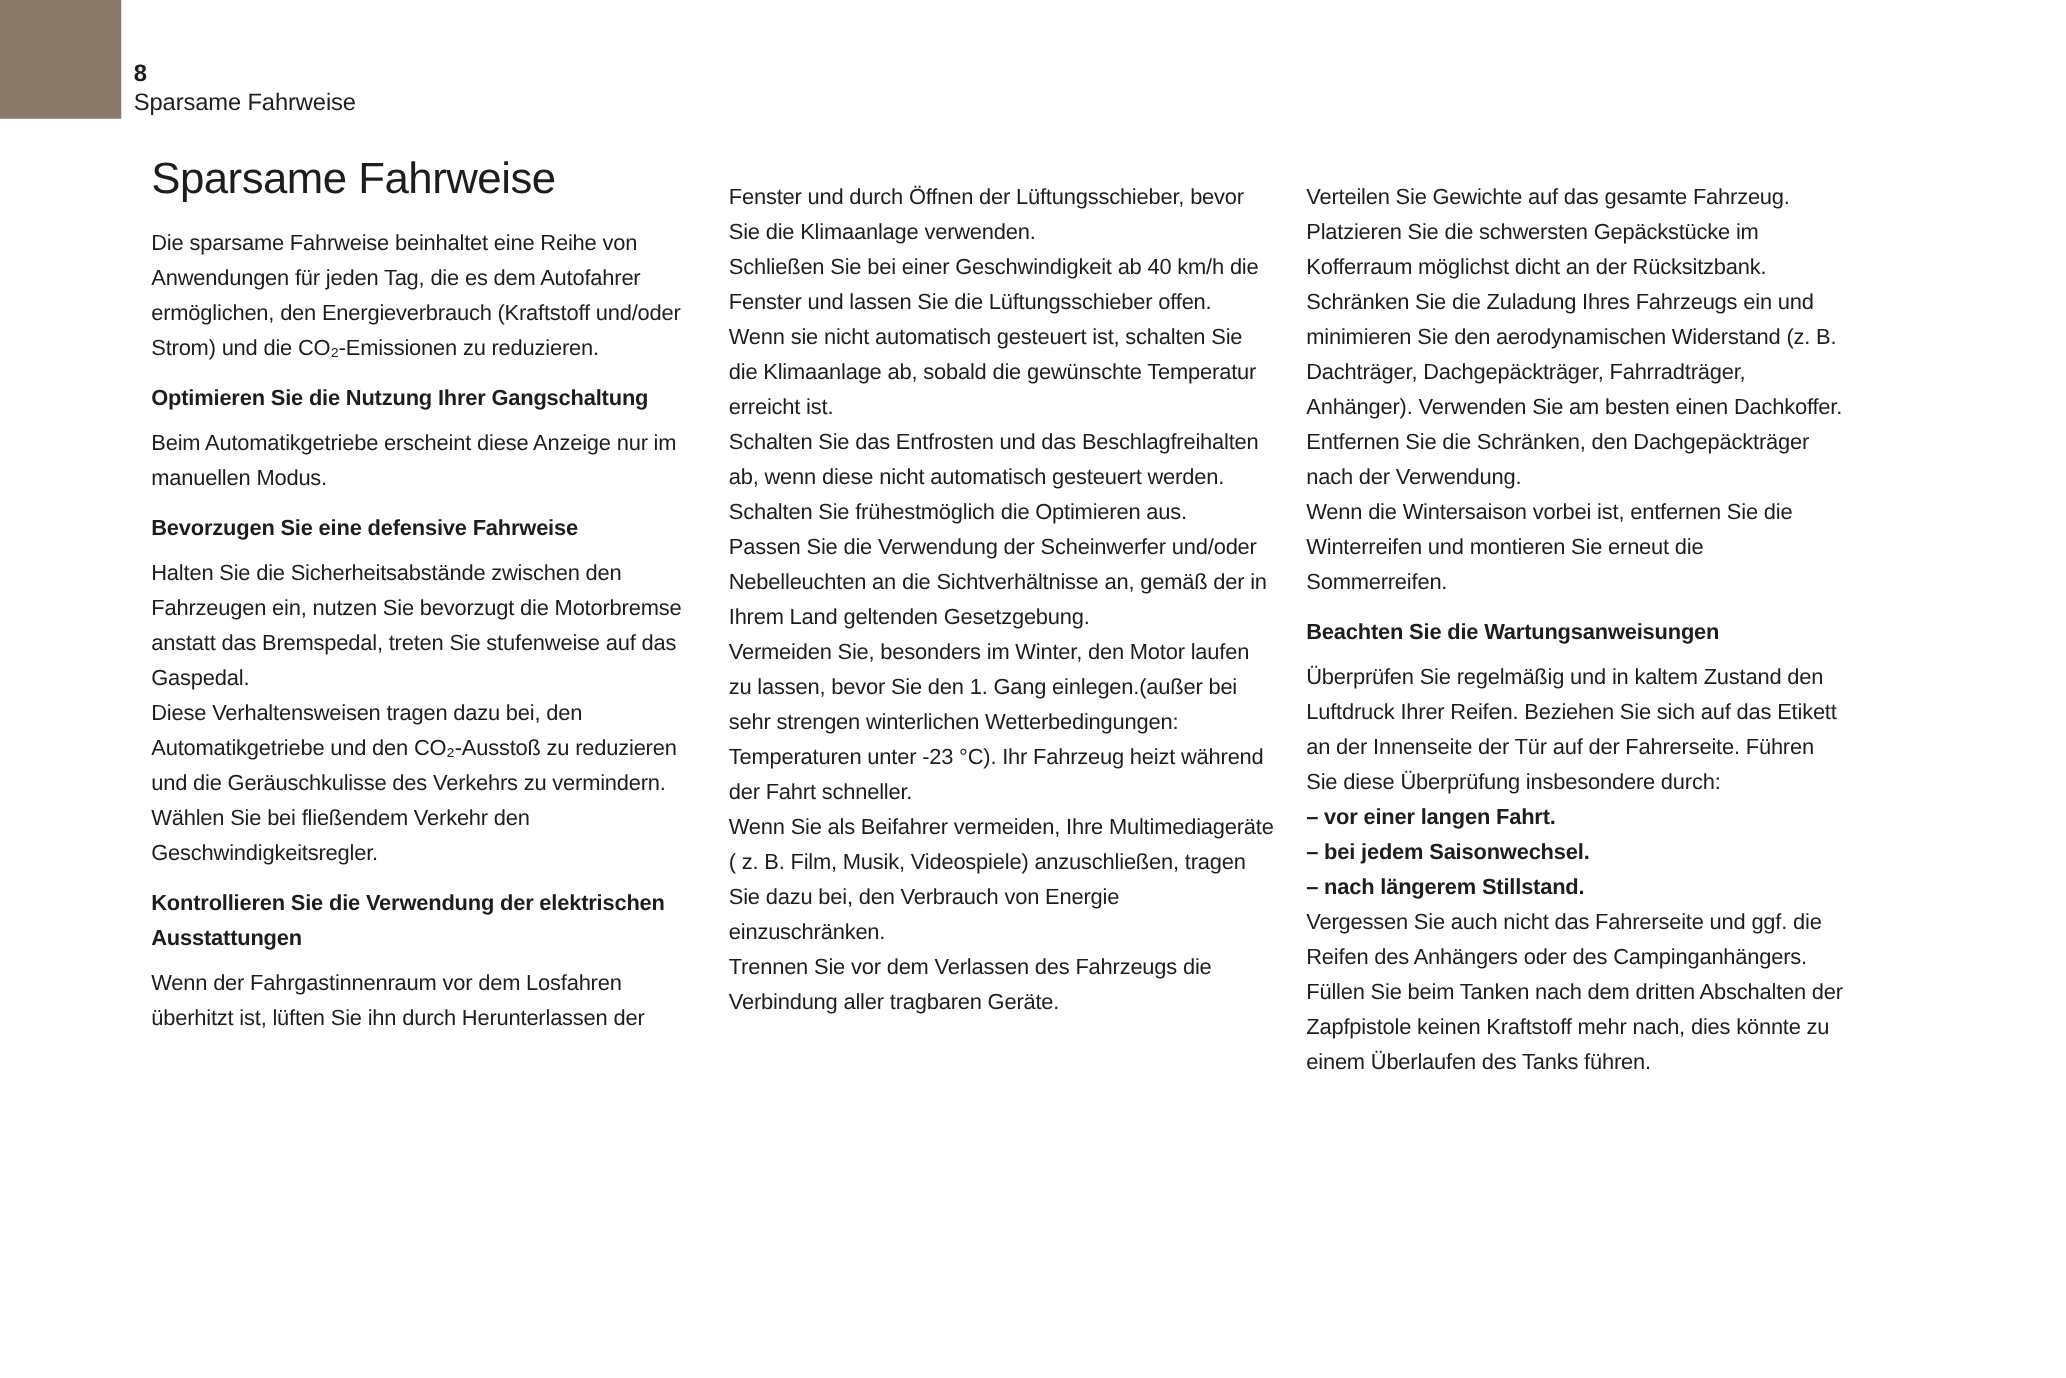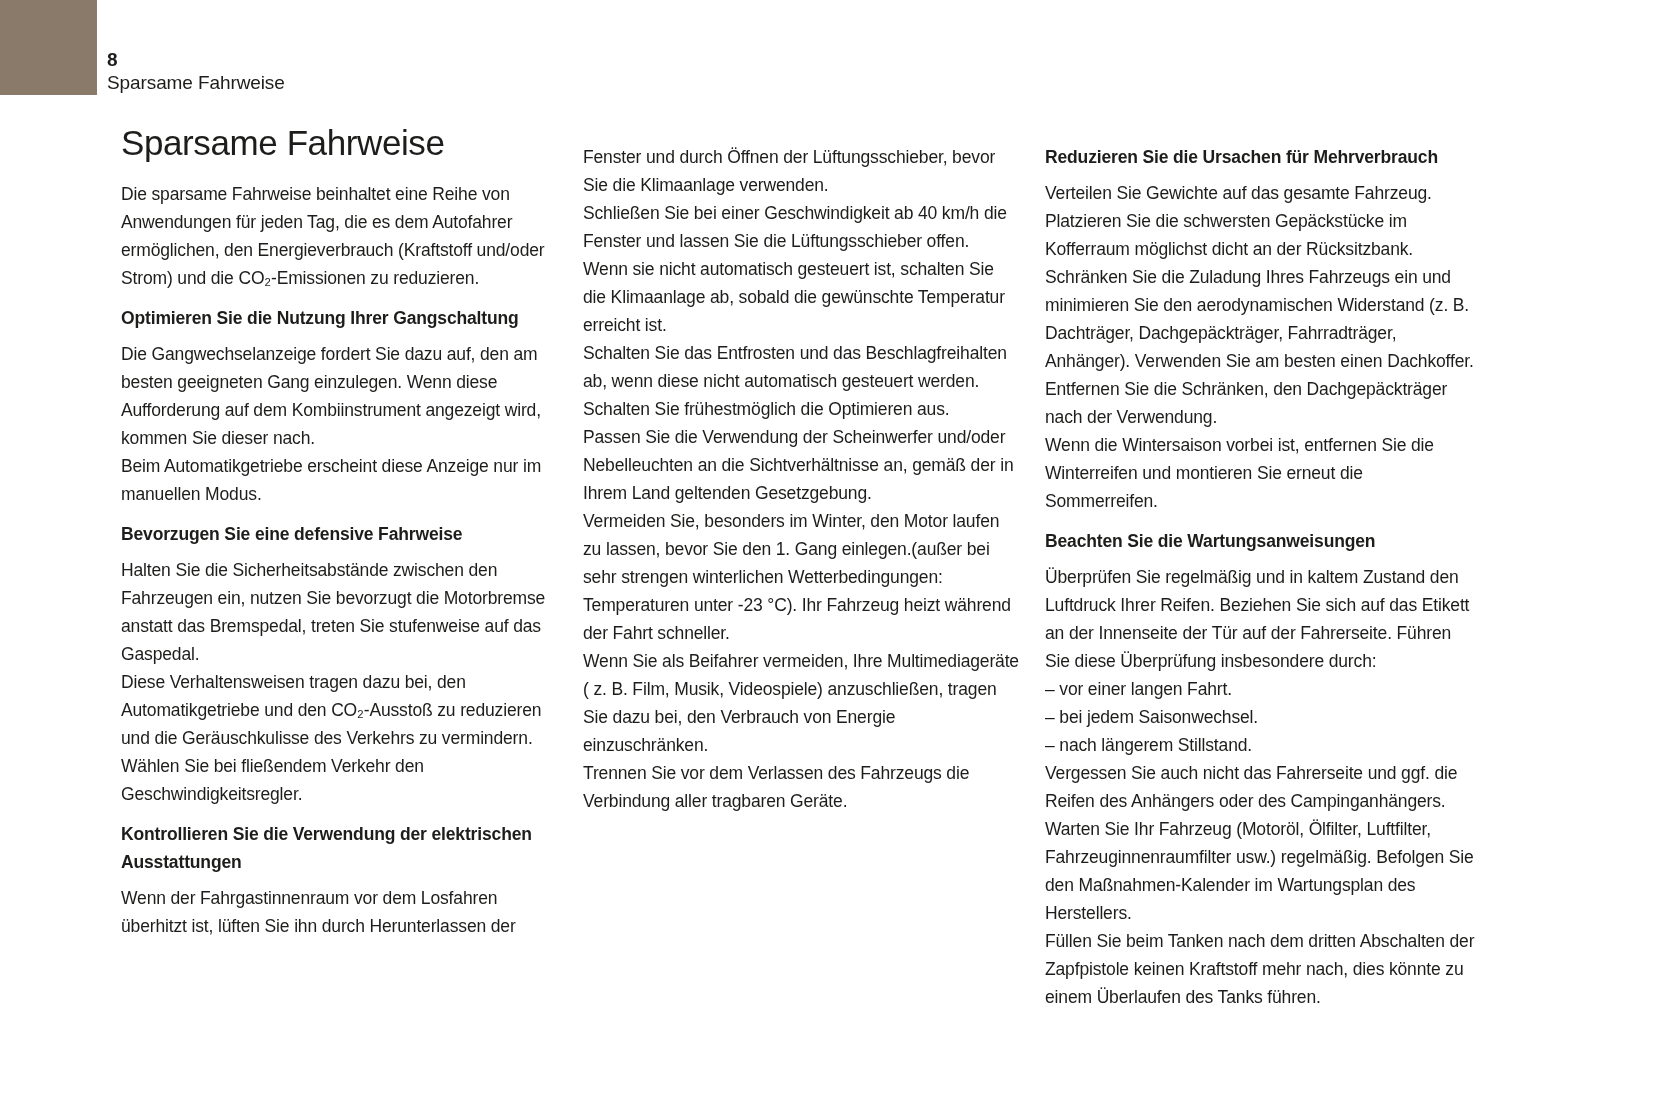--- a/index.html
+++ b/index.html
@@ -28,37 +28,36 @@
   .col-2 { left: 583px; top: 131px; width: 438px; }
   .col-3 { left: 1045px; top: 131px; width: 432px; }
   .doc-title {
     font-size: 35px; line-height: 42px; font-weight: normal;
     letter-spacing: -0.4px;
     margin: 0 0 16px 0;
   }
   .block { margin: 0; }
   .block.h { font-weight: bold; margin: 12px 0 8px 0; }
   .col .block:first-child { margin-top: 12px; }
-  .block.li { padding-left: 24px; text-indent: -24px; }
+  .block.li { padding-left: 24px; text-indent: -24px; font-weight: bold; }
 </style>
 </head>
 <body style="color: rgb(29, 29, 27); background: rgb(255, 255, 255);">
 
 <div class="corner-block" style="background: rgb(138, 122, 105);"></div>
 
 <div class="page-head">
   <div class="page-number">8</div>
   <div class="running-header">Sparsame Fahrweise</div>
 </div>
 
 <div class="col col-1">
   <h1 class="doc-title">Sparsame Fahrweise</h1>
 <div class="block p">Die sparsame Fahrweise beinhaltet eine Reihe von Anwendungen für jeden Tag, die es dem Autofahrer ermöglichen, den Energieverbrauch (Kraftstoff und/oder Strom) und die CO₂-Emissionen zu reduzieren.</div>
     <div class="block h">Optimieren Sie die Nutzung Ihrer Gangschaltung</div>
-    <div class="block p">Die Gangwechselanzeige fordert Sie dazu auf, den am besten geeigneten Gang einzulegen. Wenn diese Aufforderung auf dem Kombiinstrument angezeigt wird, kommen Sie dieser nach.</div>
     <div class="block p">Beim Automatikgetriebe erscheint diese Anzeige nur im manuellen Modus.</div>
     <div class="block h">Bevorzugen Sie eine defensive Fahrweise</div>
     <div class="block p">Halten Sie die Sicherheitsabstände zwischen den Fahrzeugen ein, nutzen Sie bevorzugt die Motorbremse anstatt das Bremspedal, treten Sie stufenweise auf das Gaspedal.</div>
     <div class="block p">Diese Verhaltensweisen tragen dazu bei, den Automatikgetriebe und den CO₂-Ausstoß zu reduzieren und die Geräuschkulisse des Verkehrs zu vermindern.</div>
     <div class="block p">Wählen Sie bei fließendem Verkehr den Geschwindigkeitsregler.</div>
     <div class="block h">Kontrollieren Sie die Verwendung der elektrischen Ausstattungen</div>
     <div class="block p">Wenn der Fahrgastinnenraum vor dem Losfahren überhitzt ist, lüften Sie ihn durch Herunterlassen der</div>
   </div>
 
 <div class="col col-2">
@@ -67,26 +66,24 @@
     <div class="block p">Wenn sie nicht automatisch gesteuert ist, schalten Sie die Klimaanlage ab, sobald die gewünschte Temperatur erreicht ist.</div>
     <div class="block p">Schalten Sie das Entfrosten und das Beschlagfreihalten ab, wenn diese nicht automatisch gesteuert werden.</div>
     <div class="block p">Schalten Sie frühestmöglich die Optimieren aus.</div>
     <div class="block p">Passen Sie die Verwendung der Scheinwerfer und/oder Nebelleuchten an die Sichtverhältnisse an, gemäß der in Ihrem Land geltenden Gesetzgebung.</div>
     <div class="block p">Vermeiden Sie, besonders im Winter, den Motor laufen zu lassen, bevor Sie den 1. Gang einlegen.(außer bei sehr strengen winterlichen Wetterbedingungen: Temperaturen unter -23 °C). Ihr Fahrzeug heizt während der Fahrt schneller.</div>
     <div class="block p">Wenn Sie als Beifahrer vermeiden, Ihre Multimediageräte ( z. B. Film, Musik, Videospiele) anzuschließen, tragen Sie dazu bei, den Verbrauch von Energie einzuschränken.</div>
     <div class="block p">Trennen Sie vor dem Verlassen des Fahrzeugs die Verbindung aller tragbaren Geräte.</div>
   </div>
 
 <div class="col col-3">
-    <div class="block h">Reduzieren Sie die Ursachen für Mehrverbrauch</div>
     <div class="block p">Verteilen Sie Gewichte auf das gesamte Fahrzeug. Platzieren Sie die schwersten Gepäckstücke im Kofferraum möglichst dicht an der Rücksitzbank.</div>
     <div class="block p">Schränken Sie die Zuladung Ihres Fahrzeugs ein und minimieren Sie den aerodynamischen Widerstand (z. B. Dachträger, Dachgepäckträger, Fahrradträger, Anhänger). Verwenden Sie am besten einen Dachkoffer.</div>
     <div class="block p">Entfernen Sie die Schränken, den Dachgepäckträger nach der Verwendung.</div>
     <div class="block p">Wenn die Wintersaison vorbei ist, entfernen Sie die Winterreifen und montieren Sie erneut die Sommerreifen.</div>
     <div class="block h">Beachten Sie die Wartungsanweisungen</div>
     <div class="block p">Überprüfen Sie regelmäßig und in kaltem Zustand den Luftdruck Ihrer Reifen. Beziehen Sie sich auf das Etikett an der Innenseite der Tür auf der Fahrerseite. Führen Sie diese Überprüfung insbesondere durch:</div>
     <div class="block li">– vor einer langen Fahrt.</div>
     <div class="block li">– bei jedem Saisonwechsel.</div>
     <div class="block li">– nach längerem Stillstand.</div>
     <div class="block p">Vergessen Sie auch nicht das Fahrerseite und ggf. die Reifen des Anhängers oder des Campinganhängers.</div>
-    <div class="block p">Warten Sie Ihr Fahrzeug (Motoröl, Ölfilter, Luftfilter, Fahrzeuginnenraumfilter usw.) regelmäßig. Befolgen Sie den Maßnahmen-Kalender im Wartungsplan des Herstellers.</div>
     <div class="block p">Füllen Sie beim Tanken nach dem dritten Abschalten der Zapfpistole keinen Kraftstoff mehr nach, dies könnte zu einem Überlaufen des Tanks führen.</div>
   </div>
 
 </body></html>

